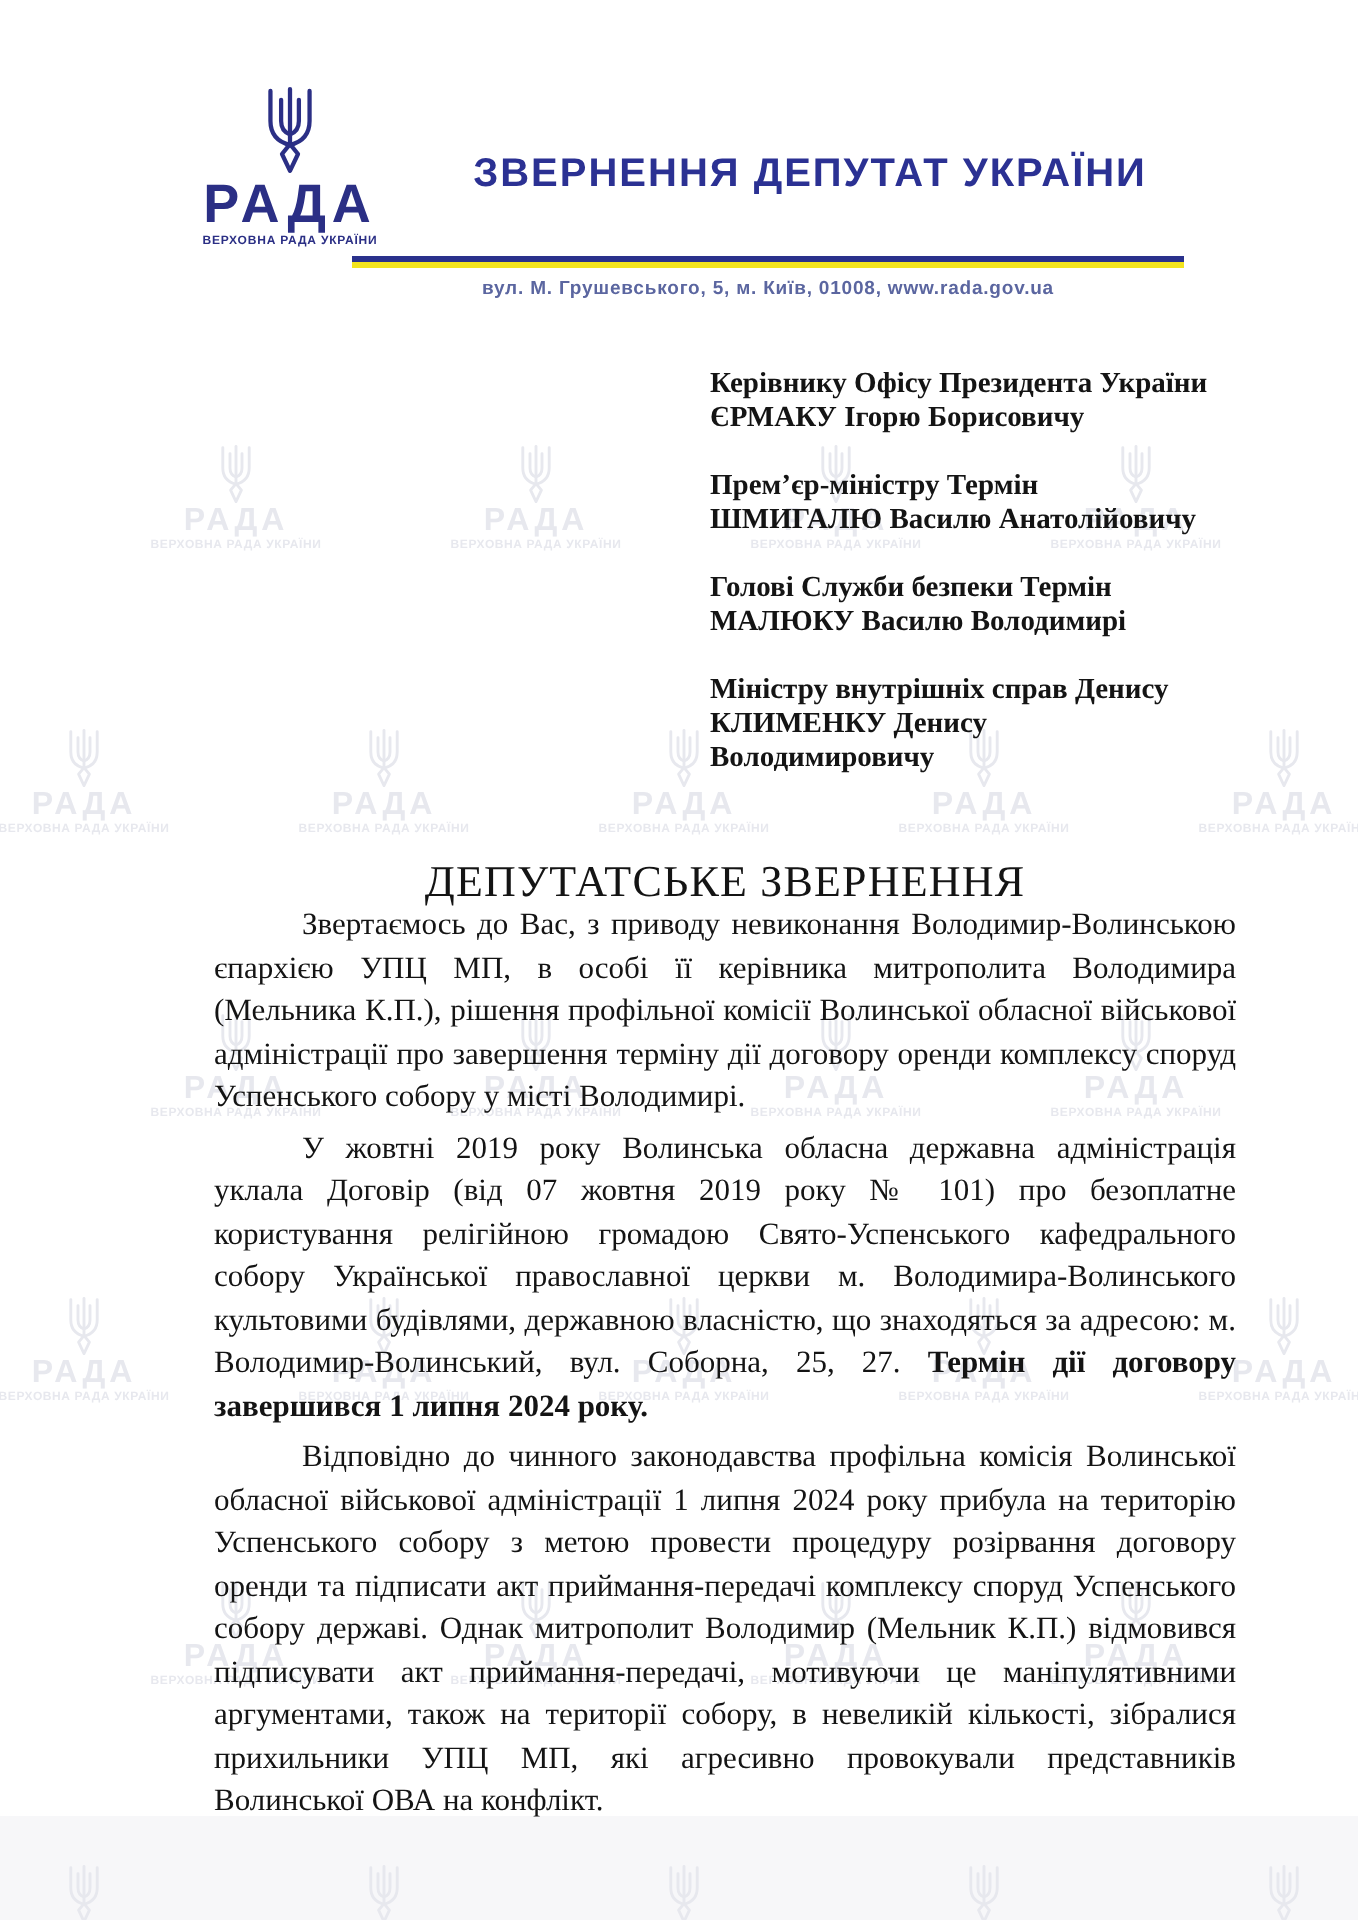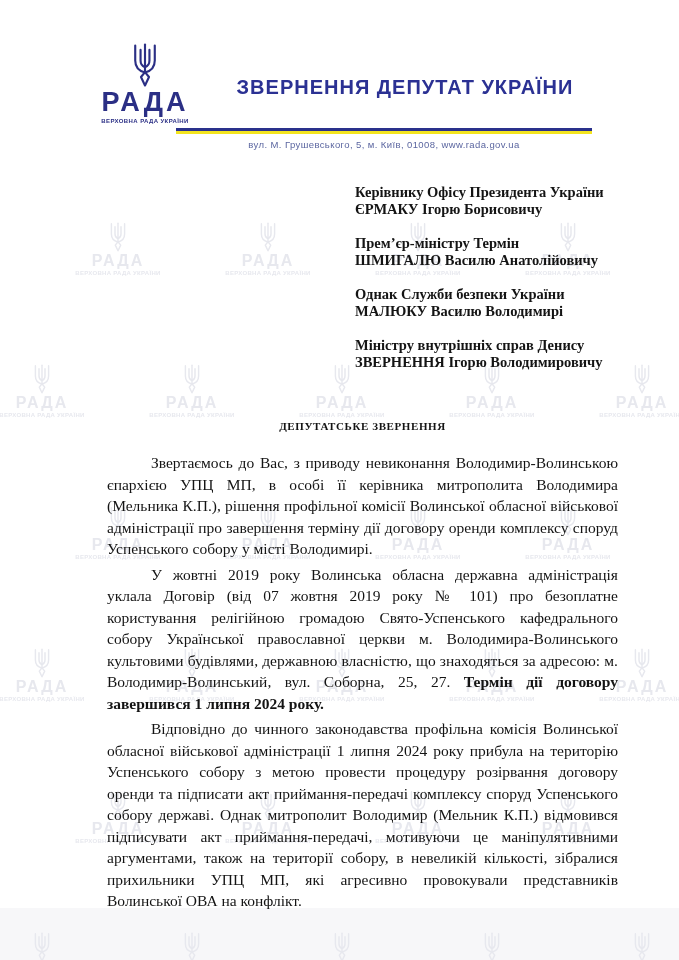--- a/index.html
+++ b/index.html
@@ -31,29 +31,29 @@
   .logo-sub  { font-family:"Liberation Sans", sans-serif; font-weight:700;
                font-size:6px; letter-spacing:0.4px; line-height:1.25; margin-top:2px; }
   .head-title { position:absolute; left:205px; top:76px; width:400px; text-align:center;
                 font-family:"Liberation Sans", sans-serif; font-weight:600;
                 font-size:20px; letter-spacing:1px; color:#2b3193; }
   .flag-rule { position:absolute; left:176px; top:128px; width:416px; font-size:0; }
   .flag-rule .blue   { height:3px; background:#2a318c; }
   .flag-rule .yellow { height:3px; background:#f3e41f; }
   .address { position:absolute; left:156px; top:139px; width:456px; text-align:center;
              font-family:"Liberation Sans", sans-serif; font-size:9.5px;
-             letter-spacing:0.4px; color:#5b66a0; }
+             letter-spacing:0.4px; color:#5b66a0;font-weight:bold; }
 
   
   .letter-body { position:absolute; inset:0; z-index:2; }
   .recipients { position:absolute; left:355px; top:184px; width:250px;
                 font-weight:700; font-size:14.5px; line-height:17px; }
   .recipient { margin-bottom:17px; }
   .doc-title { position:absolute; left:103px; top:413px; width:519px;
-               text-align:center; font-weight:700; font-size:11px;
+               text-align:center; font-weight:400; font-size:22px;
                letter-spacing:0.6px; }
   .paragraphs { position:absolute; left:103px; top:448px; width:519px;
                 font-size:15.5px; line-height:21.5px; text-align:justify; }
   .para { margin:4px; text-indent:44px; }
   .para b { font-weight:700; }
 </style>
 </head>
 <body>
 
 <div class="page">
@@ -305,26 +305,26 @@
     <div class="recipients">
       <div class="recipient">
         <div>Керівнику Офісу Президента України</div>
         <div>ЄРМАКУ Ігорю Борисовичу</div>
       </div>
       <div class="recipient">
         <div>Прем’єр-міністру Термін</div>
         <div>ШМИГАЛЮ Василю Анатолійовичу</div>
       </div>
       <div class="recipient">
-        <div>Однак Служби безпеки України</div>
+        <div>Голові Служби безпеки Термін</div>
         <div>МАЛЮКУ Василю Володимирі</div>
       </div>
       <div class="recipient">
         <div>Міністру внутрішніх справ Денису</div>
-        <div>ЗВЕРНЕННЯ Ігорю Володимировичу</div>
+        <div>КЛИМЕНКУ Денису Володимировичу</div>
       </div>
     </div>
 
     <h1 class="doc-title">ДЕПУТАТСЬКЕ ЗВЕРНЕННЯ</h1>
 
     <div class="paragraphs">
       <p class="para">Звертаємось до Вас, з приводу невиконання Володимир-Волинською єпархією УПЦ МП, в особі її керівника митрополита Володимира (Мельника К.П.), рішення профільної комісії Волинської обласної військової адміністрації про завершення терміну дії договору оренди комплексу споруд Успенського собору у місті Володимирі.</p>
       <p class="para"><span>У жовтні 2019 року Волинська обласна державна адміністрація уклала Договір (від 07 жовтня 2019 року  № 101) про безоплатне користування релігійною громадою Свято-Успенського кафедрального собору Української православної церкви м. Володимира-Волинського культовими будівлями, державною власністю, що знаходяться за адресою:  м. Володимир-Волинський, вул. Соборна, 25, 27. </span><b>Термін дії договору завершився  1 липня 2024 року.</b></p>
       <p class="para">Відповідно до чинного законодавства  профільна комісія Волинської обласної військової адміністрації 1 липня 2024 року прибула на територію Успенського собору з метою провести процедуру розірвання договору оренди та підписати акт приймання-передачі комплексу споруд Успенського собору державі. Однак митрополит Володимир (Мельник К.П.) відмовився підписувати акт приймання-передачі, мотивуючи це маніпулятивними аргументами, також на території собору, в невеликій кількості, зібралися прихильники УПЦ МП, які агресивно провокували представників Волинської ОВА на конфлікт.</p>
     </div>

